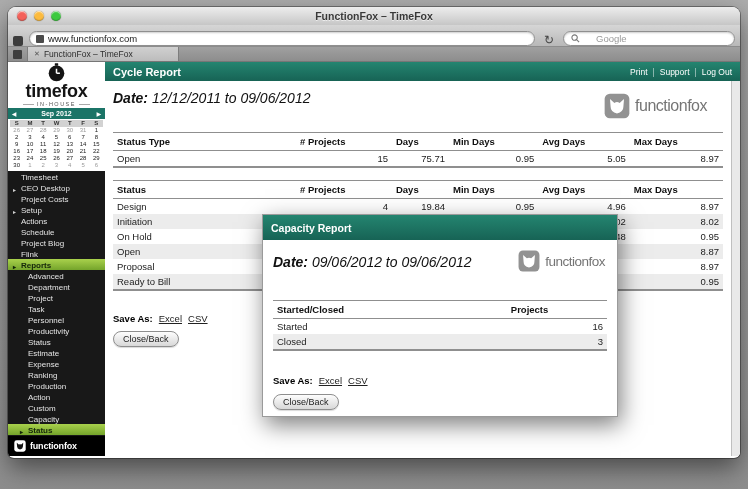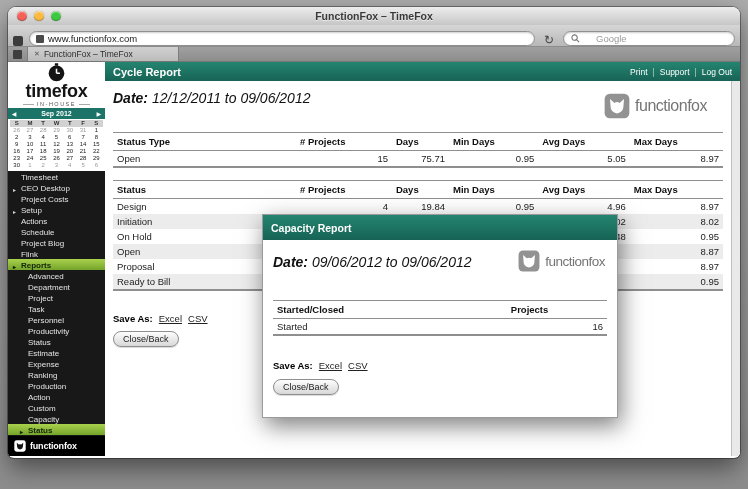--- a/index.html
+++ b/index.html
@@ -107,21 +107,21 @@
   .save-row { margin-top: 22px; font-size: 9.5px; display: flex; gap: 6px; align-items: center; }
   .save-row a { color: #222; text-decoration: underline; cursor: pointer; }
   .closebtn { margin-top: 7px; font-size: 9px; font-family: "Liberation Sans", sans-serif; padding: 2px 9px;
     border: 1px solid #8e8e8e; border-radius: 9px; background: linear-gradient(#fdfdfd, #d8d8d8);
     color: #222; box-shadow: 0 1px 1px rgba(0,0,0,.15); cursor: pointer; }
   
   .modal { position: absolute; left: 157px; top: 152px; width: 356px; background: #fff;
     border: 1px solid #9a9a9a; box-shadow: 3px 8px 22px rgba(0,0,0,.5); }
   .modal .teal-bar { height: 25px; }
   .modal .ptitle { font-size: 10.5px; }
-  .modal-body { padding: 4px 10px 22px; position: relative; }
+  .modal-body { padding: 4px 10px 6px; position: relative; }
   .modal-body .date-row { margin-top: 10px; }
   .modal-body .brand-logo { top: 10px; right: 12px; }
   .modal-body .btext { font-size: 13.5px; }
   .modal table { margin-top: 30px; }
   .modal th.first { width: 70%; }
   .modal .save-row { margin-top: 24px; }
   .modal .closebtn { margin-top: 8px; }
 </style>
 </head>
 <body>
@@ -487,20 +487,24 @@
                 <tr>
                   <th class="first">Started/Closed</th>
                   <th>Projects</th>
                 </tr>
               </thead>
               <tbody>
                 <tr>
                   <td class="first">Started</td>
                   <td>16</td>
                 </tr>
+                <tr class="alt">
+                  <td class="first">Closed</td>
+                  <td>3</td>
+                </tr>
               </tbody>
             </table>
 
           <div class="save-row">
             <b>Save As:</b>
             <a>Excel</a>
             <a>CSV</a>
           </div>
           <button class="closebtn">Close/Back</button>
         </div>

